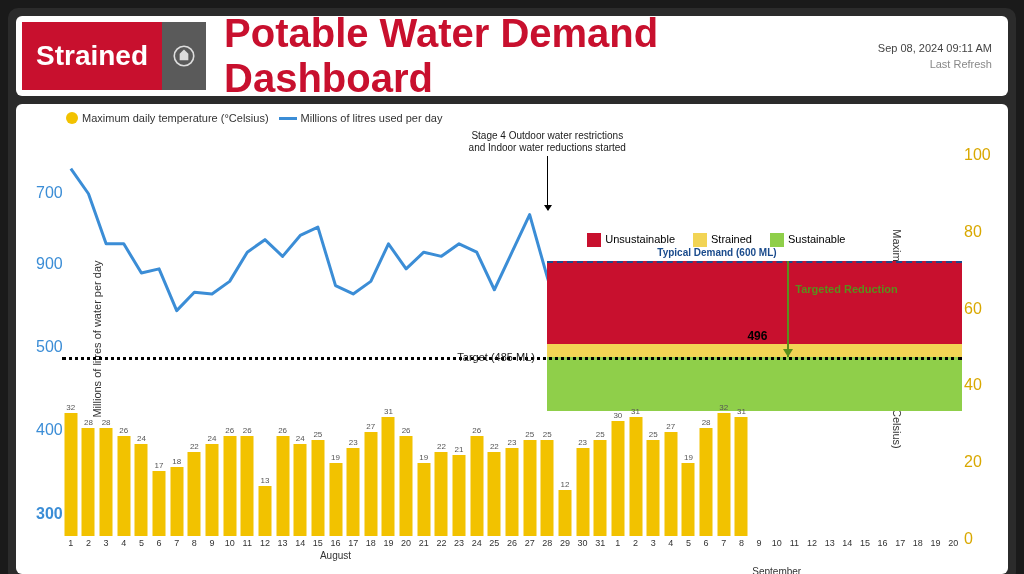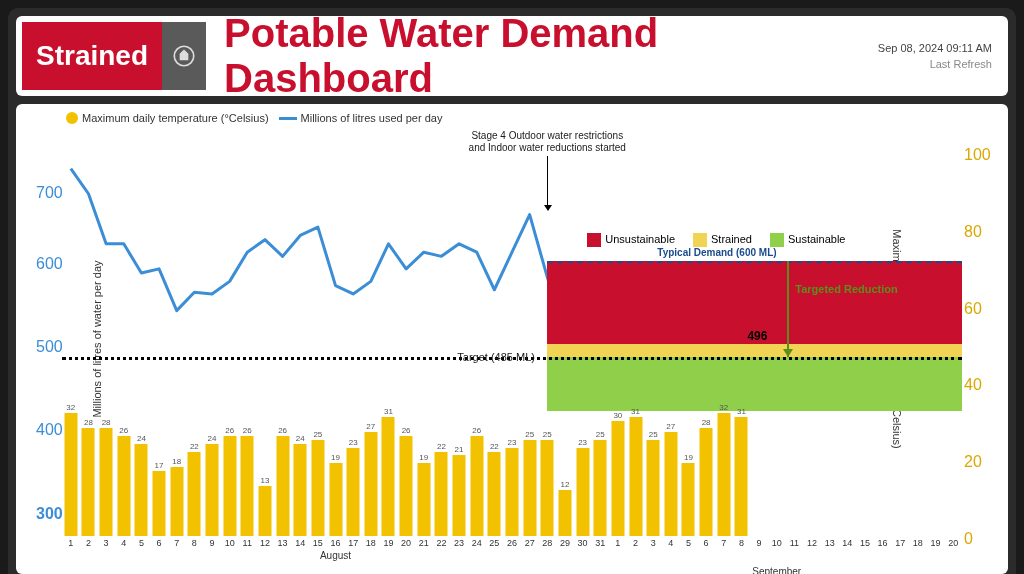--- a/index.html
+++ b/index.html
@@ -409,21 +409,21 @@
         <div class="x-tick" style="left: 873.529px; top: 386px;">19</div>
         <div class="x-tick" style="left: 891.176px; top: 386px;">20</div>
         <div class="x-month" style="left: 273.529px; top: 398px;">August</div>
         <div class="x-month" style="left: 714.706px; top: 414px;">September</div>
         <div class="last-val" style="left: 685.412px; top: 177.339px;">496</div>
       </div>
 
   <div class="y-tick-left" style="top: 401px; font-weight: bold;">300</div>
       <div class="y-tick-left" style="top: 317.478px;">400</div>
       <div class="y-tick-left" style="top: 234px;">500</div>
-      <div class="y-tick-left" style="top: 150.522px;">600</div>
+      <div class="y-tick-left" style="top: 150.522px;">900</div>
       <div class="y-tick-left" style="top: 64px; margin-top: 16px;">700</div>
       <div class="y-tick-right" style="top: 426px;">0</div>
       <div class="y-tick-right" style="top: 349.2px;">20</div>
       <div class="y-tick-right" style="top: 272.4px;">40</div>
       <div class="y-tick-right" style="top: 195.6px;">60</div>
       <div class="y-tick-right" style="top: 118.8px;">80</div>
       <div class="y-tick-right" style="top: 42px;">100</div>
     </div>
 </div>
 

